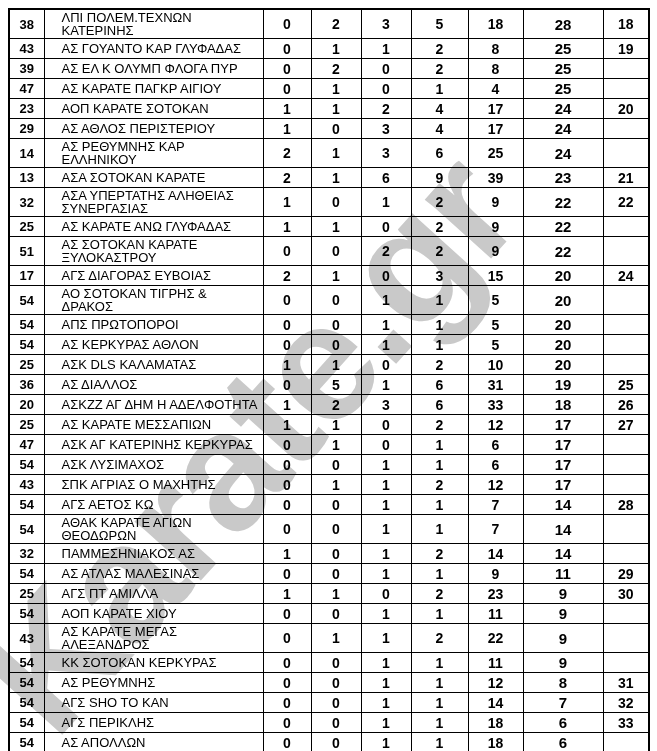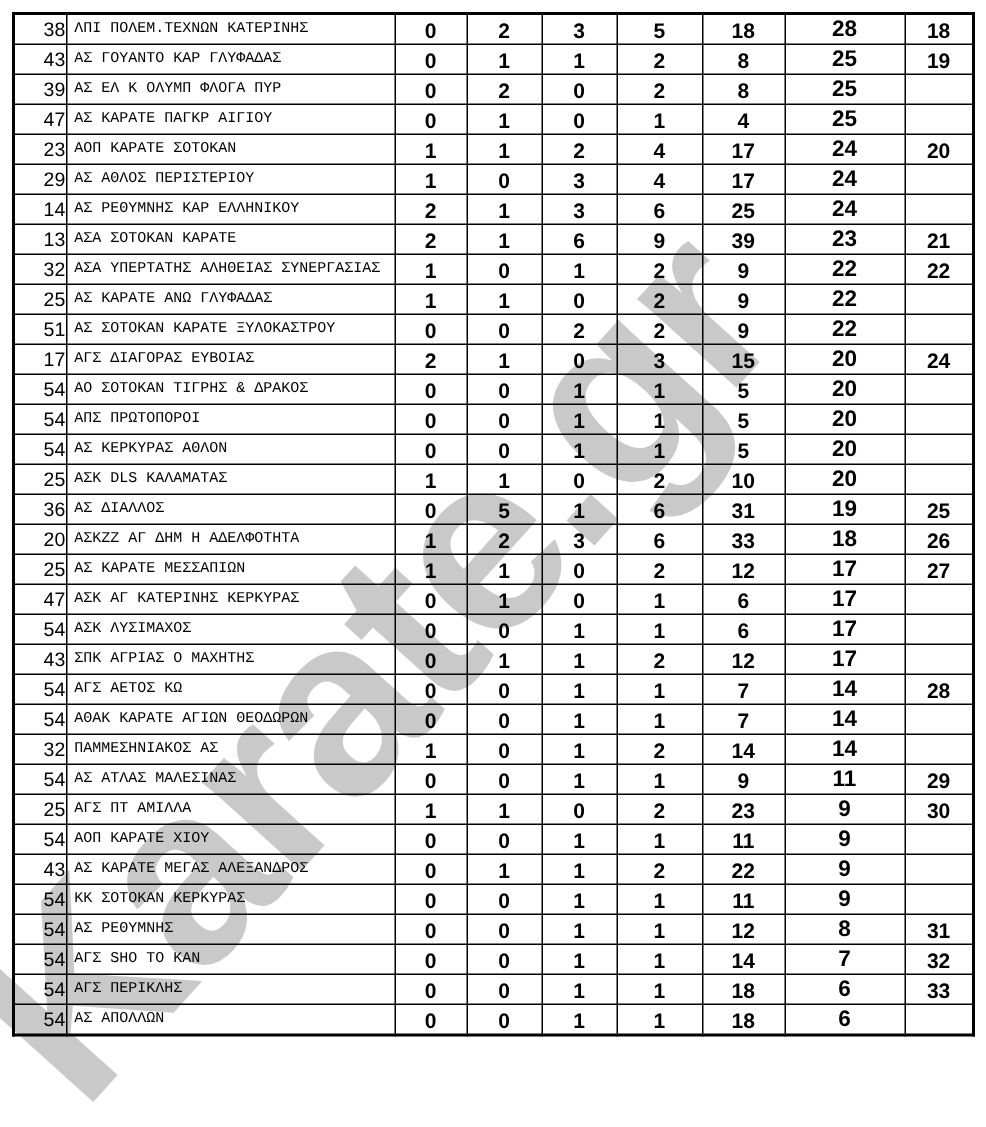--- a/index.html
+++ b/index.html
@@ -42,30 +42,29 @@
   }
   .rank-table td {
     border: 1px solid #000000;
     height: 17px;
     padding: 1px 0;
     vertical-align: middle;
     background: transparent;
     overflow: hidden;
   }
   td.c-code {
-    text-align: right;
-    font-weight: normal;
+    text-align: center;
+    font-weight: bold;
     font-size: 13px;
   }
   td.c-name {
     text-align: left;
-    font-size: 10px;
+    font-size: 13px;
     line-height: 13px;
-    padding: 1px 2px 1px 5px;
-    font-family: Liberation Mono, monospace;
+    padding: 1px 2px 1px 17px;
   }
   td.c-num {
     text-align: center;
     font-weight: bold;
     font-size: 14px;
     line-height: 14px;
   }
   td.c-pts {
     text-align: center;
     font-weight: bold;

